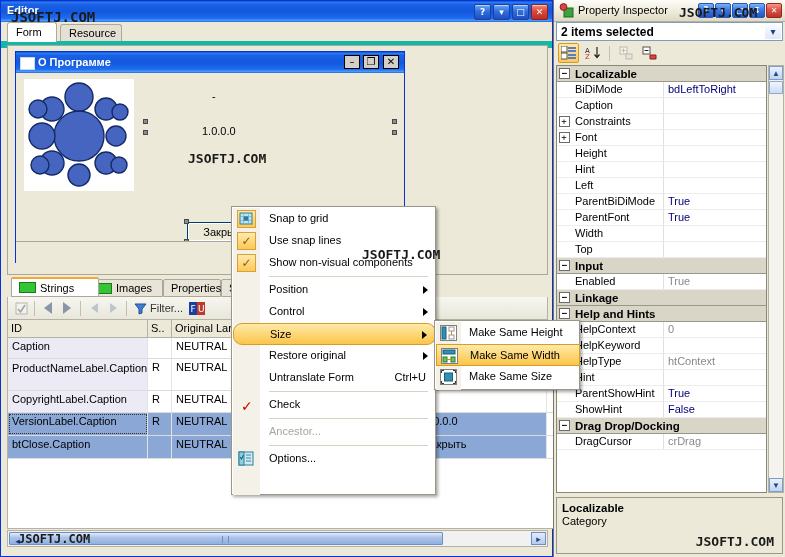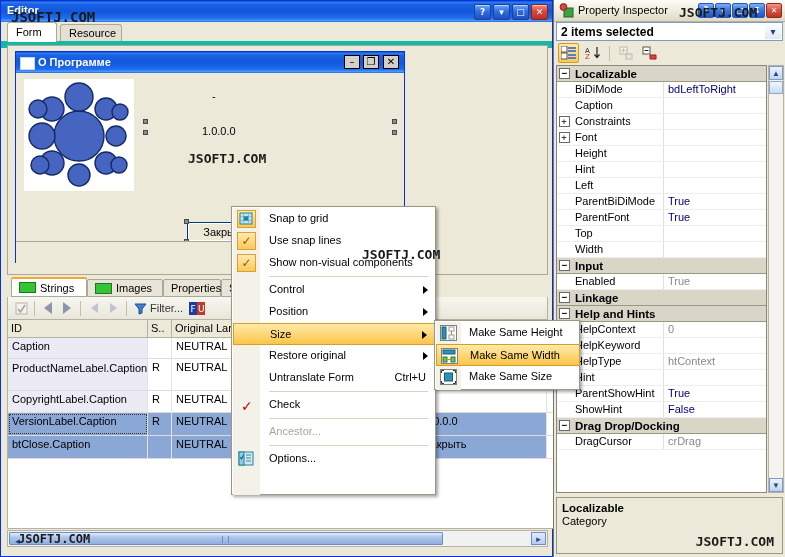--- a/index.html
+++ b/index.html
@@ -272,20 +272,21 @@
     font-size:11px;color:#000;box-sizing:border-box;
   }
   .mi .milabel{position:absolute;left:36px;top:4px;}
   .mi .miaccel{position:absolute;right:10px;top:4px;color:#000;}
   .mi .miarrow{
     position:absolute;right:8px;top:7px;width:0;height:0;
     border-top:4px solid transparent;border-bottom:4px solid transparent;border-left:5px solid #000;
   }
   .mi.hi{
     background:linear-gradient(to bottom,#ffe7a0,#fcc champs);
+    border-radius:9px;
   }
   .mi.hi{background:linear-gradient(to bottom,#ffeaa8,#fbc54a);border:1px solid #d79d28;}
   .mi.disabled .milabel{color:#a7a6a0;}
   .misep{height:1px;background:#d6d3c4;margin:2px 8px 2px 36px;}
   .chk{
     position:absolute;left:4px;top:2px;width:19px;height:18px;
     background:linear-gradient(to bottom,#ffe6a2,#fcc košt);
   }
   .chk{background:linear-gradient(to bottom,#ffe9ae,#fbc859);border:1px solid #d8a22f;box-sizing:border-box;
        display:flex;align-items:center;justify-content:center;color:#8a5a00;font-size:12px;font-weight:bold;}
@@ -376,21 +377,21 @@
       </div>
 
       <div id="form-statusbar"></div>
     </div>
     <div class="wm" style="left:180px;top:105px;font-size:13px;">JSOFTJ.COM</div>
   </div>
 
   <div id="bottom-panel">
 
     <div id="btabs">
-      <div class="btab active" style="left:4px;width:76px;">
+      <div class="btab active" style="left:4px;width:88px;">
         <span class="greenbox"></span>
         <span>Strings</span>
       </div>
       <div class="btab" style="left:80px;width:76px;">
         <span class="greenbox"></span>
         <span>Images</span>
       </div>
       <div class="btab" style="left:156px;width:58px;">
         <span>Properties</span>
       </div>
@@ -609,26 +610,26 @@
       <span class="pname">ParentBiDiMode</span>
       <span class="pval">True</span>
     </div>
     <div class="prow">
       <span class="pgutter"></span>
       <span class="pname">ParentFont</span>
       <span class="pval">True</span>
     </div>
     <div class="prow">
       <span class="pgutter"></span>
+      <span class="pname">Width</span>
+      <span class="pval"></span>
+    </div>
+    <div class="prow">
+      <span class="pgutter"></span>
       <span class="pname">Top</span>
-      <span class="pval"></span>
-    </div>
-    <div class="prow">
-      <span class="pgutter"></span>
-      <span class="pname">Width</span>
       <span class="pval"></span>
     </div>
 
     <div class="pcat">
       <span class="expander">−</span>
       <span>Input</span>
     </div>
     <div class="prow">
       <span class="pgutter"></span>
       <span class="pname">Enabled</span>
@@ -721,26 +722,26 @@
     </div>
 
     <div class="mi">
       <span class="chk">✓</span>
       <span class="milabel">Show non-visual components</span>
     </div>
 
     <div class="misep"></div>
 
     <div class="mi">
+      <span class="milabel">Position</span>
+      <span class="miarrow"></span>
+    </div>
+
+    <div class="mi">
       <span class="milabel">Control</span>
-      <span class="miarrow"></span>
-    </div>
-
-    <div class="mi">
-      <span class="milabel">Position</span>
       <span class="miarrow"></span>
     </div>
 
     <div class="mi hi">
       <span class="milabel">Size</span>
       <span class="miarrow"></span>
     </div>
 
     <div class="mi">
       <span class="milabel">Restore original</span>

